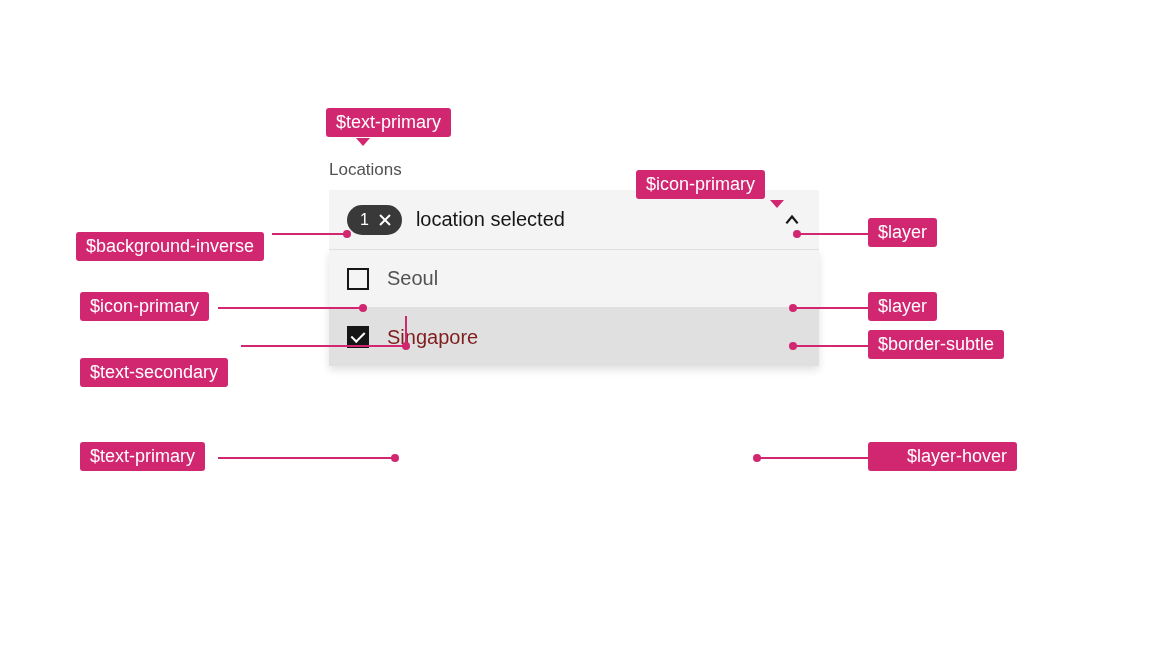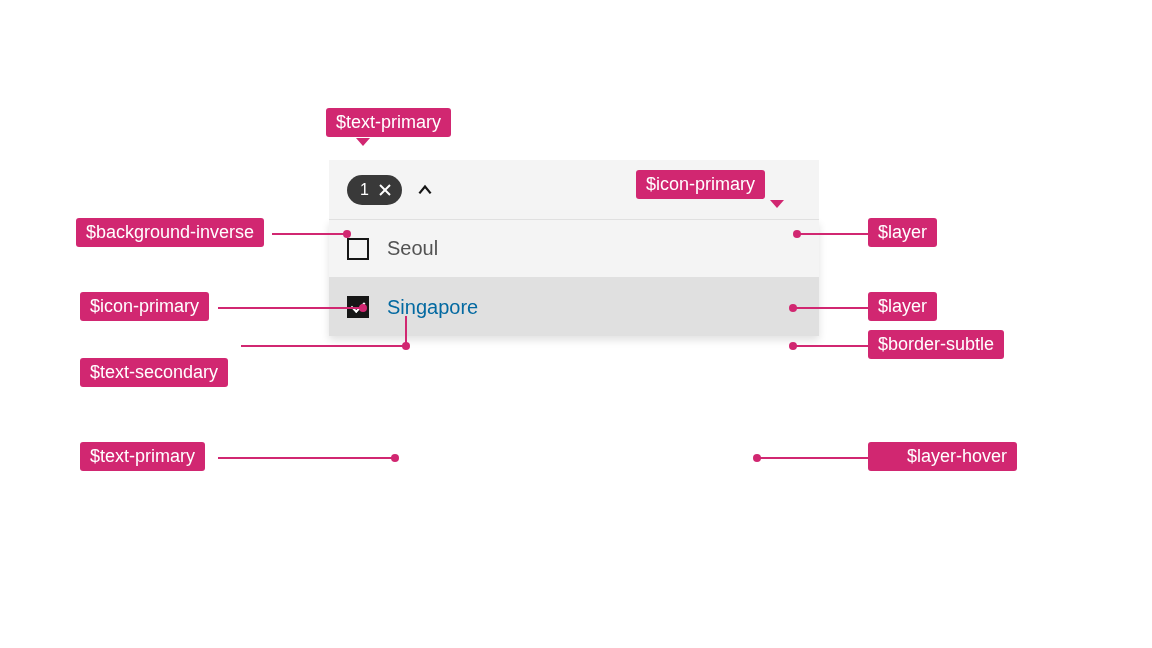--- a/index.html
+++ b/index.html
@@ -187,36 +187,36 @@
       border-width: 0 2.5px 2.5px 0;
       transform: rotate(45deg);
     }
     
     .ms-item-label {
       font-size: 20px;
       color: #525252;
     }
     
     .ms-item.hover .ms-item-label {
-      color: #0369a1;
+      color: #7f1d1d;
     }
   </style>
 </head>
 <body>
 
 <div class="canvas">
 
 
   <div class="annotation" style="left:326px; top:108px;">$text-primary</div>
   <div class="pointer-tail tail-down" style="left:356px; top:138px;"></div>
 
   <div class="annotation" style="left:636px; top:170px;">$icon-primary</div>
   <div class="pointer-tail tail-down" style="left:770px; top:200px;"></div>
 
-  <div class="annotation" style="left:76px; top:218px;">$background-inverse</div>
+  <div class="annotation" style="left:76px; top:232px;">$background-inverse</div>
   <div class="leader" style="left:272px; top:233px; width:75px;"></div>
   <div class="leader-dot" style="left:347px; top:234px;"></div>
 
   <div class="annotation" style="left:868px; top:218px;">$layer</div>
   <div class="leader" style="left:797px; top:233px; width:71px;"></div>
   <div class="leader-dot" style="left:797px; top:234px;"></div>
 
   <div class="annotation" style="left:80px; top:292px;">$icon-primary</div>
   <div class="leader" style="left:218px; top:307px; width:145px;"></div>
   <div class="leader-dot" style="left:363px; top:308px;"></div>
@@ -237,31 +237,33 @@
 
   <div class="annotation" style="left:80px; top:442px;">$text-primary</div>
   <div class="leader" style="left:218px; top:457px; width:177px;"></div>
   <div class="leader-dot" style="left:395px; top:458px;"></div>
 
   <div class="annotation" style="left:868px; top:442px;padding-left:39px;">$layer-hover</div>
   <div class="leader" style="left:757px; top:457px; width:111px;"></div>
   <div class="leader-dot" style="left:757px; top:458px;"></div>
 
   <div class="multiselect">
+    <label class="ms-label">Locations</label>
 
     <div class="ms-field">
       <span class="ms-tag">
         <span class="ms-tag-count">1</span>
         <span class="ms-tag-close">
           <svg viewBox="0 0 16 16">
             <line x1="3" y1="3" x2="13" y2="13"></line>
             <line x1="13" y1="3" x2="3" y2="13"></line>
           </svg>
         </span>
       </span>
+      <span class="ms-placeholder">location selected</span>
       <span class="ms-chevron">
         <svg viewBox="0 0 16 16">
           <polyline points="3,11 8,5 13,11"></polyline>
         </svg>
       </span>
     </div>
 
     <div class="ms-menu">
       <div class="ms-item">
         <span class="ms-checkbox"></span>

